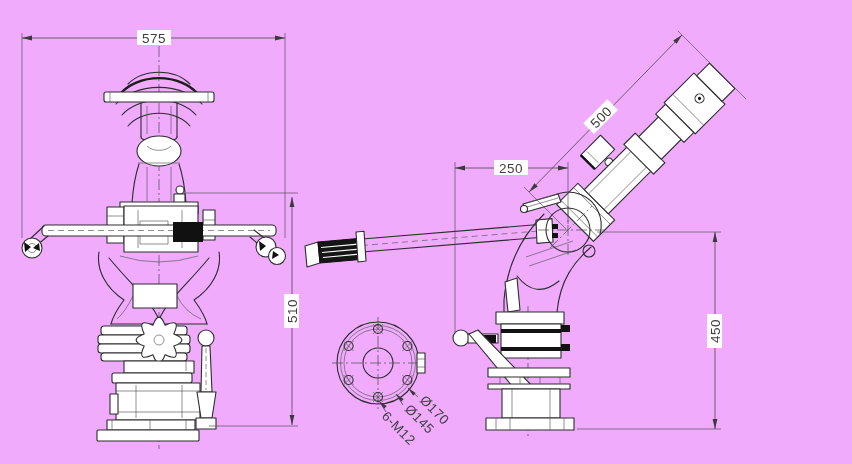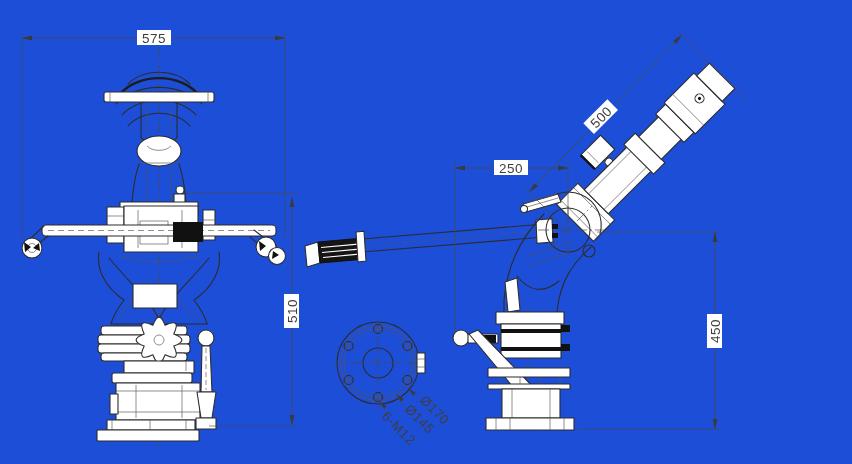--- a/index.html
+++ b/index.html
@@ -1,16 +1,16 @@
 <!DOCTYPE html>
 <html><head>
 <meta charset="utf-8">
 <style>
   html,body{margin:0;padding:0;background:#fff;}
-  .stage{position:relative;width:852px;height:464px;background:#1d4ed8;overflow:hidden;}
+  .stage{position:relative;width:852px;height:464px;background:#f0abfc;overflow:hidden;}
   svg{position:absolute;left:0;top:0;}
   text{font-family:"Liberation Sans","DejaVu Sans",sans-serif;font-size:13.5px;fill:#3f3f3f;letter-spacing:.5px;}
   .halo{fill:#ffffff;stroke:none;}
   .ln{stroke:#2d2d2d;fill:none;stroke-width:1.1;stroke-linecap:round;stroke-linejoin:round;}
   .lnw{stroke:#2d2d2d;fill:#ffffff;stroke-width:1.1;stroke-linejoin:round;}
   .thin{stroke:#555;fill:none;stroke-width:.65;}
   .heavy{stroke:#1c1c1c;fill:none;stroke-width:2.4;}
   .dark{fill:#111;stroke:none;}
   .dim{stroke:#4a4a4a;fill:none;stroke-width:.8;}
   .ext{stroke:#4a4a4a;fill:none;stroke-width:.65;}

